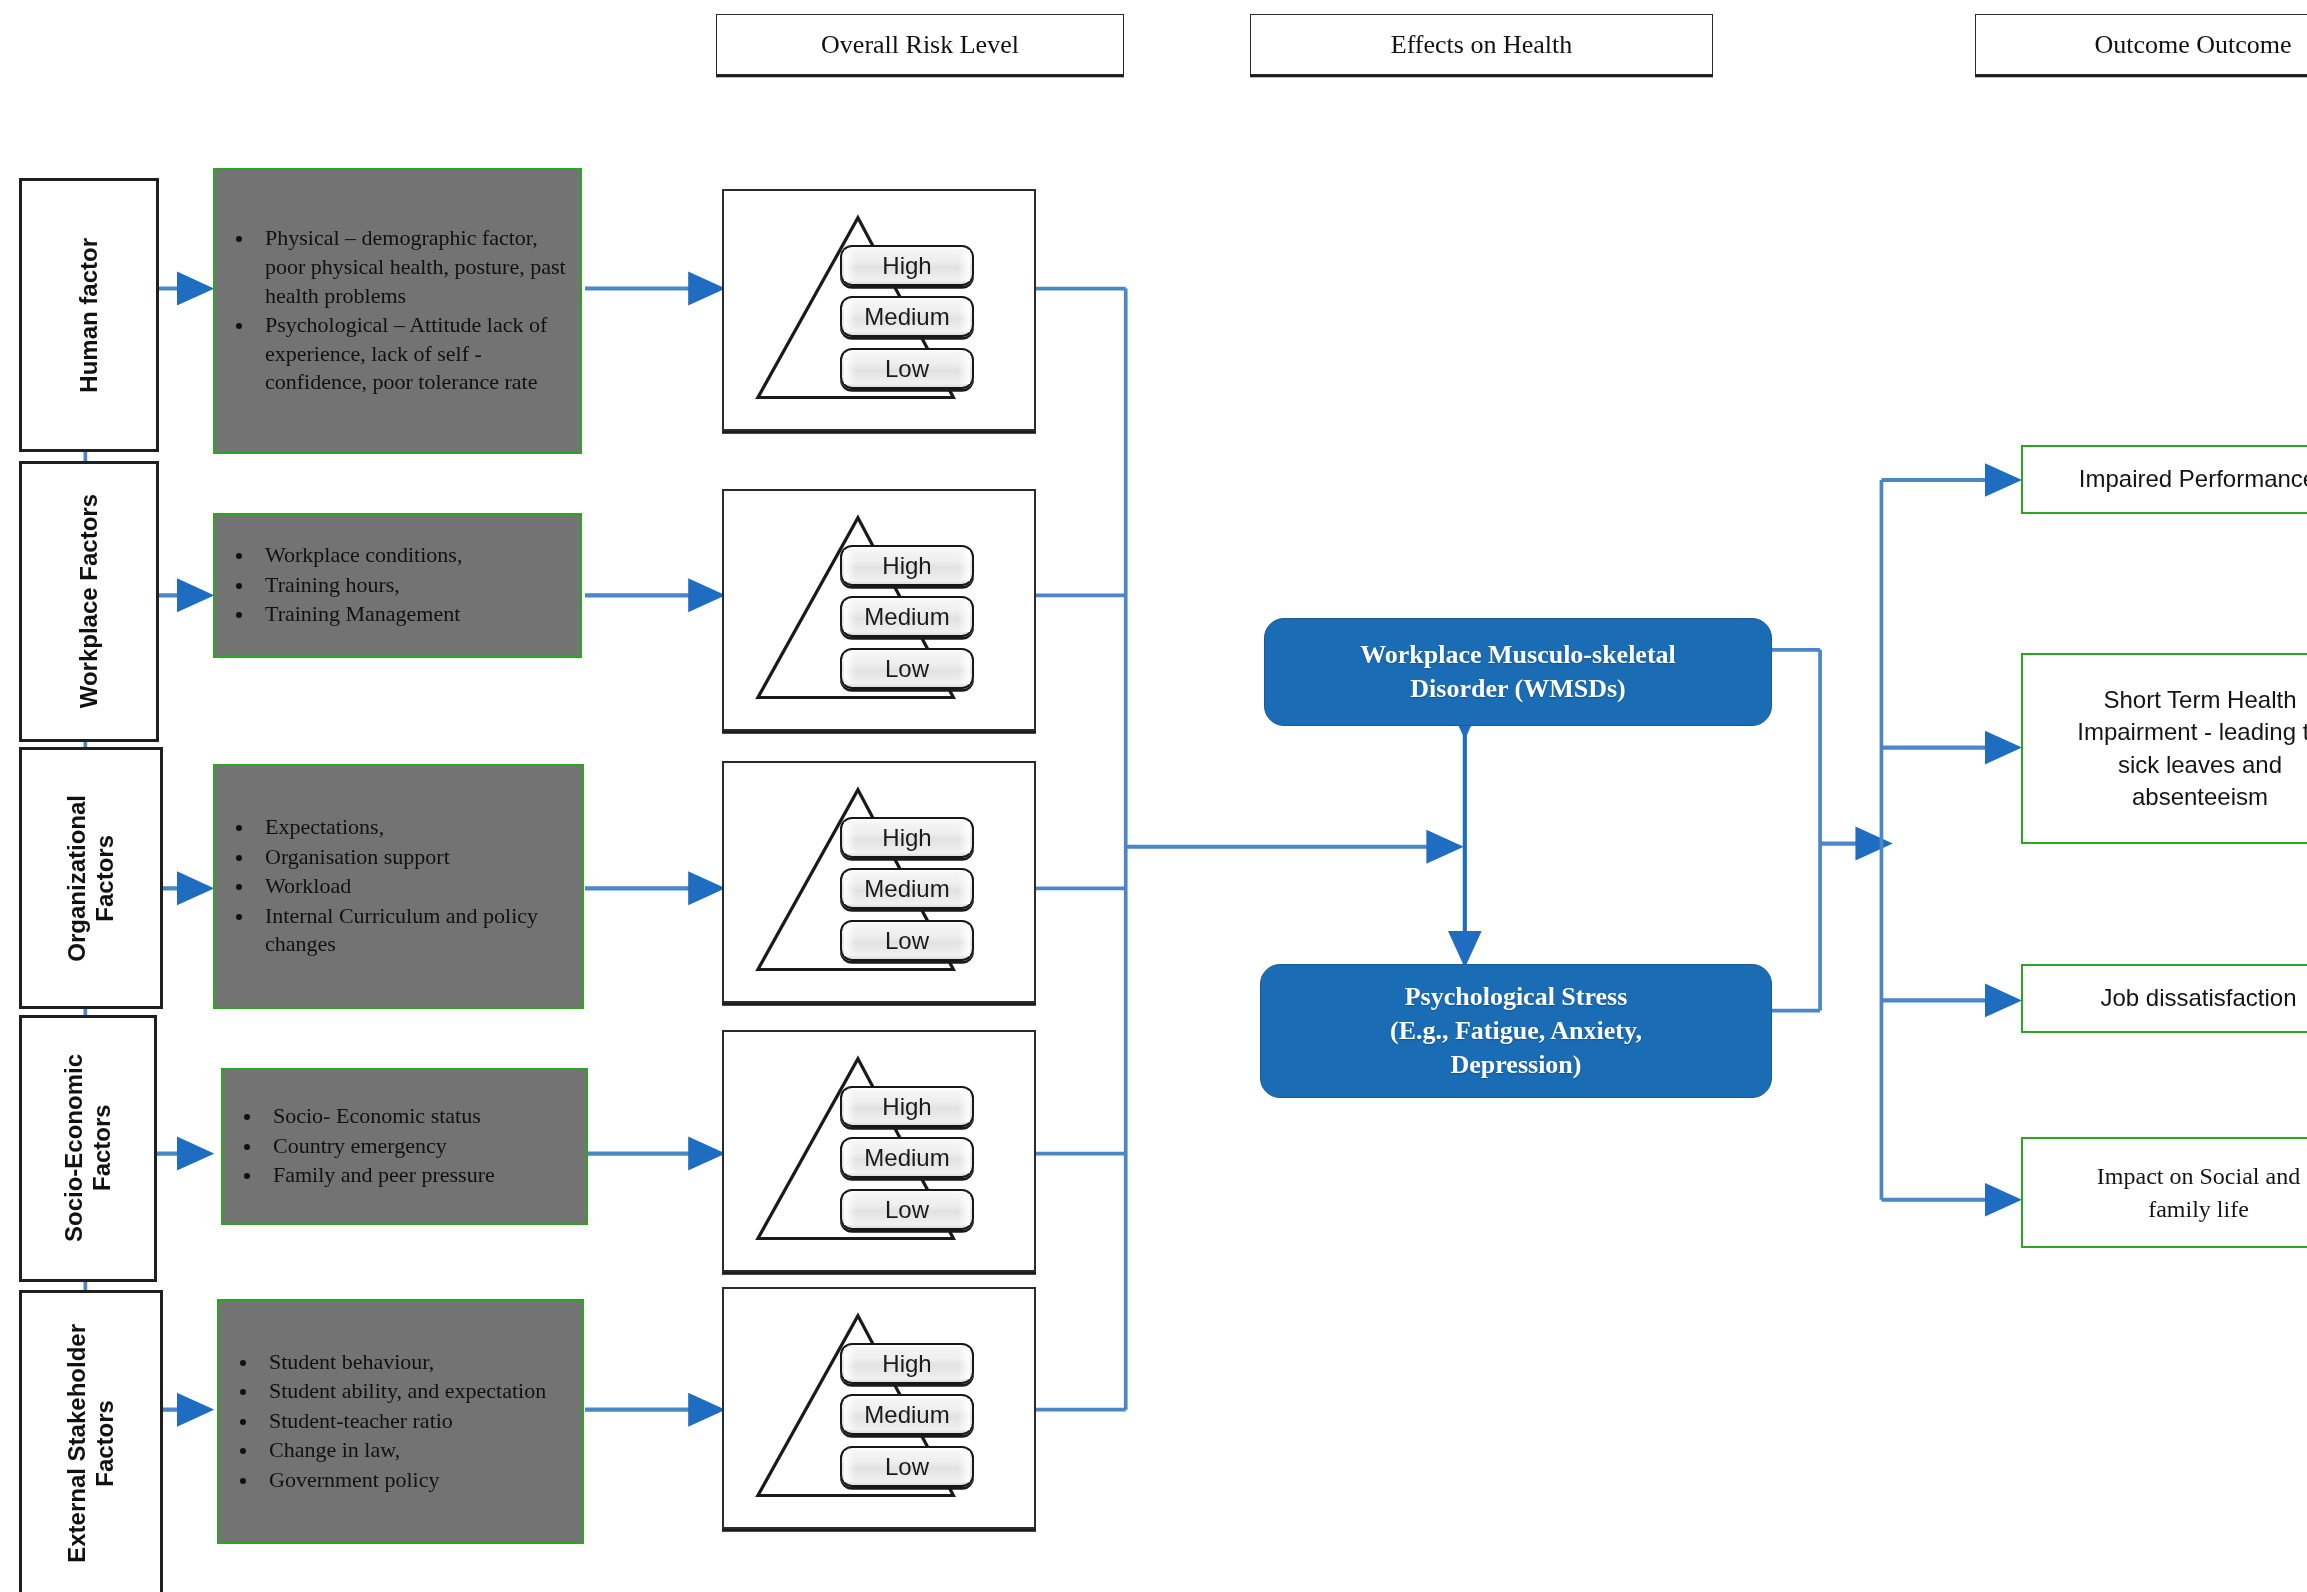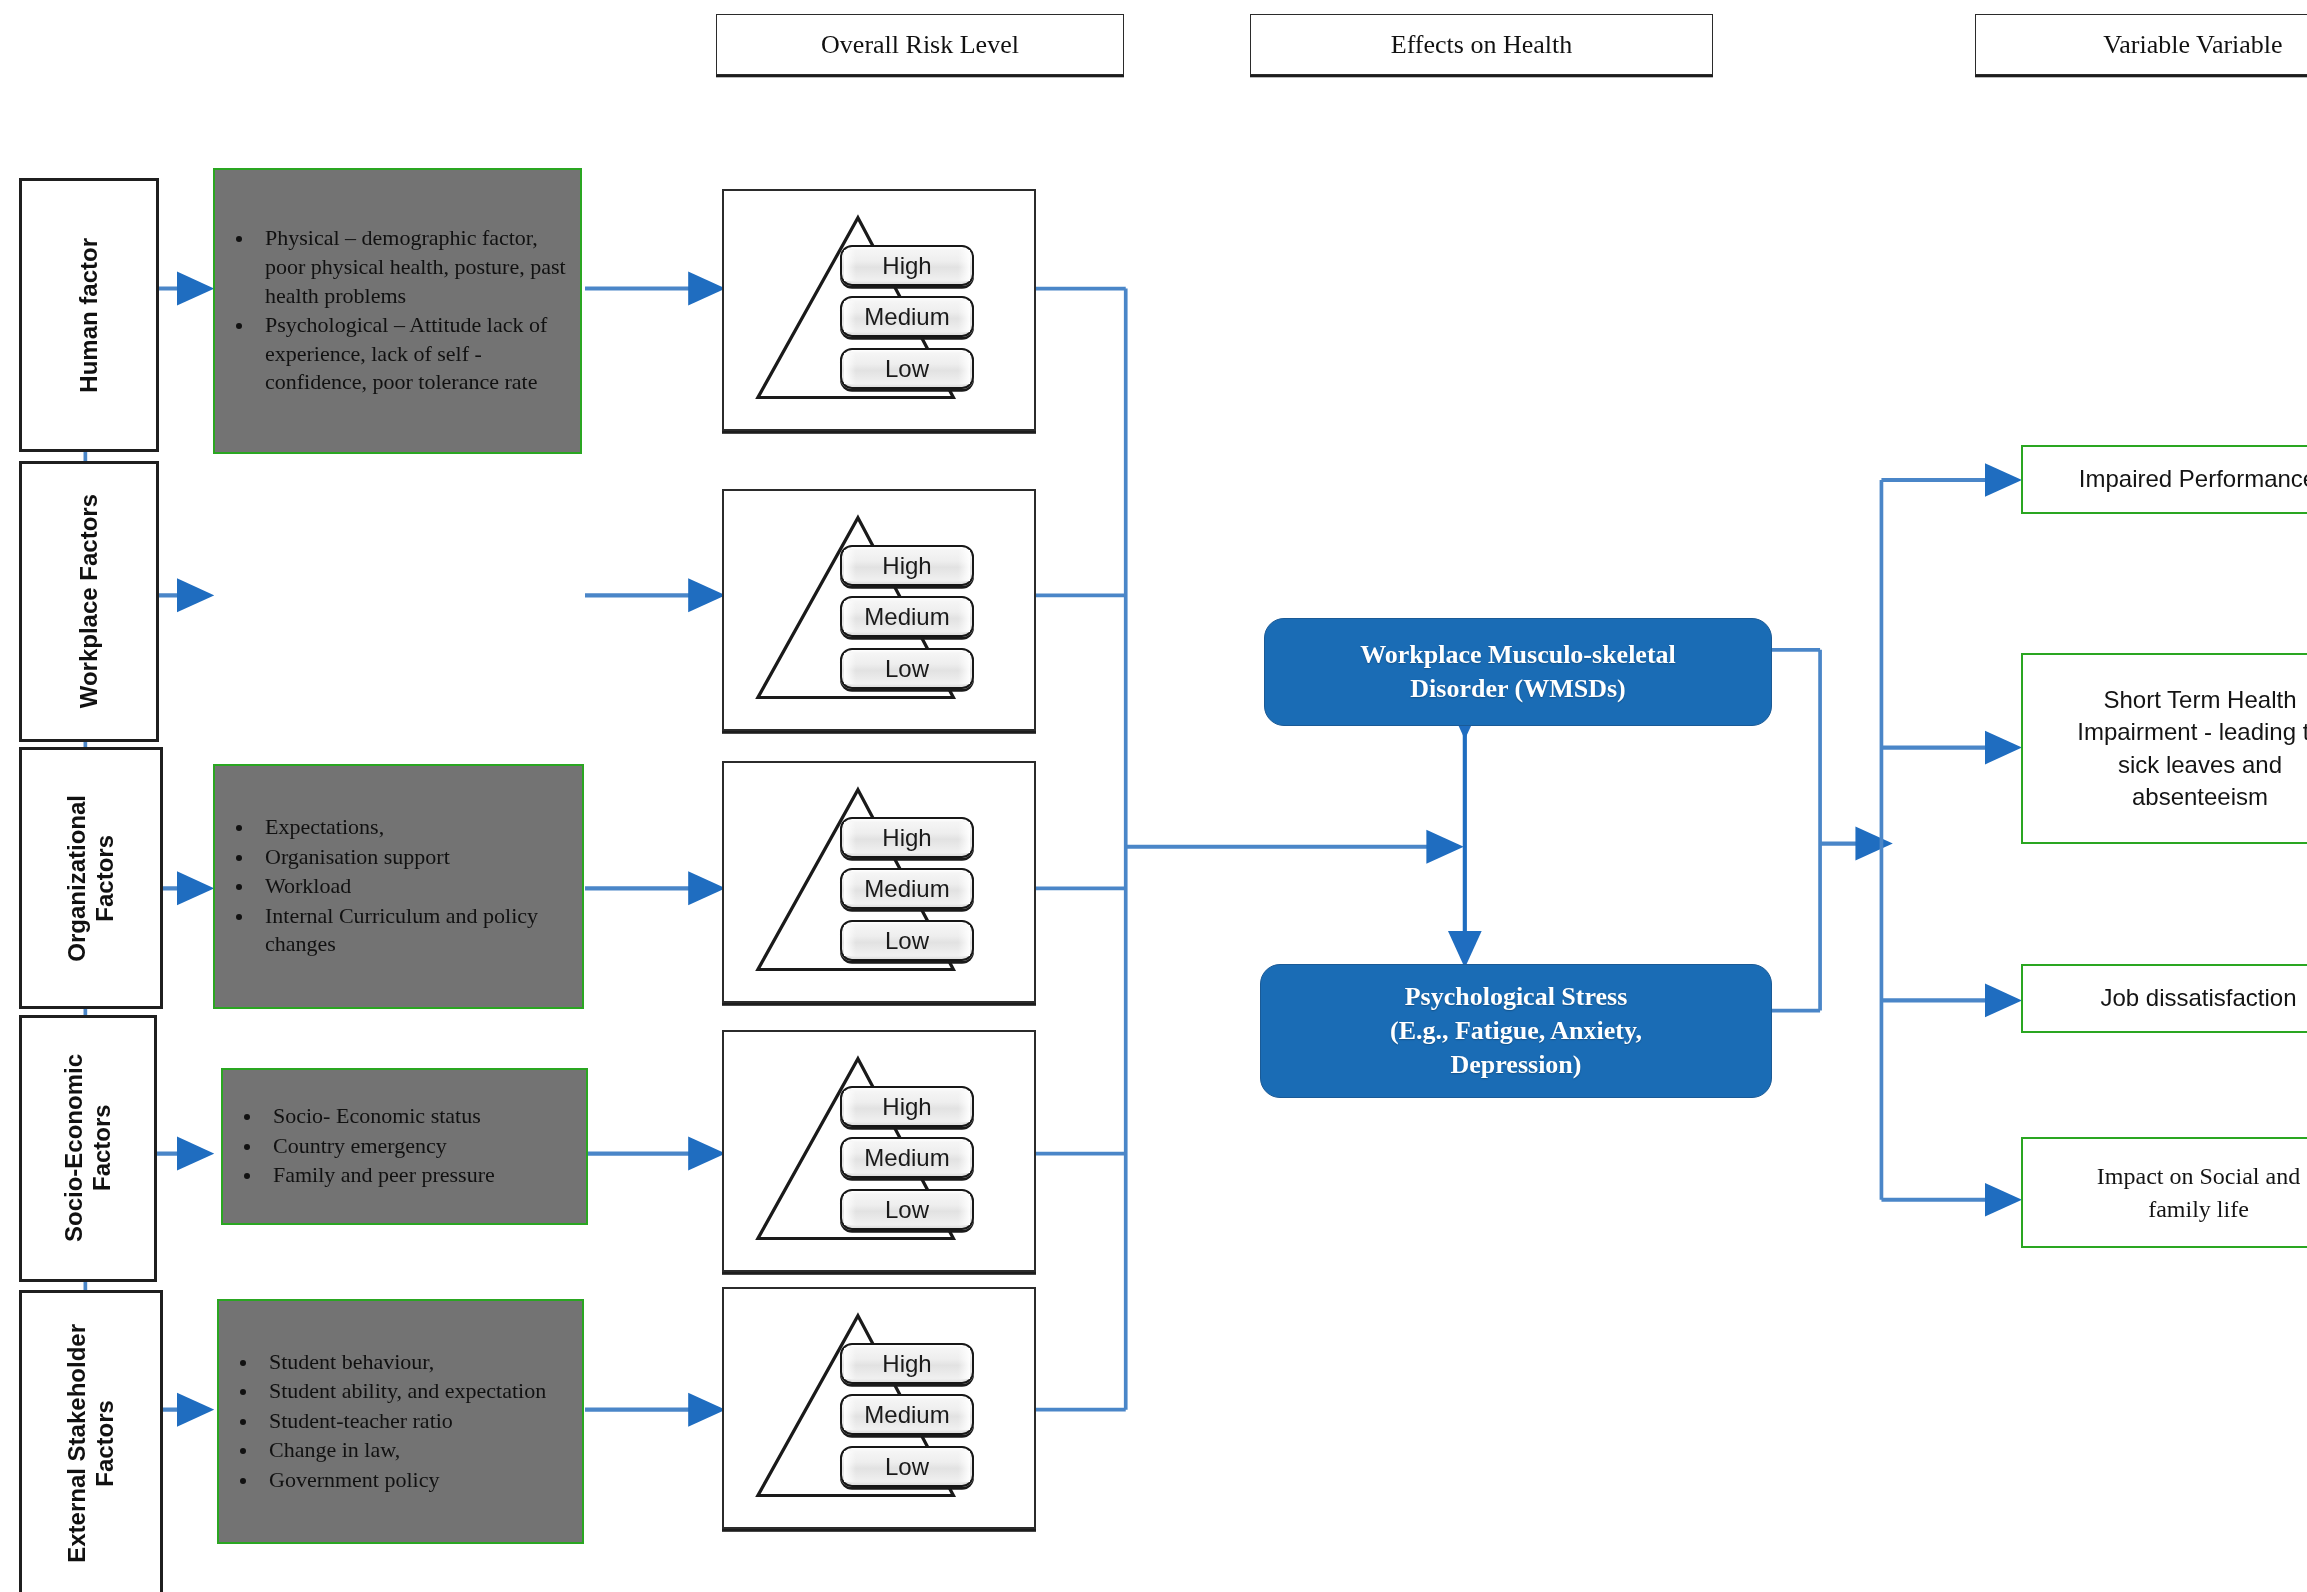--- a/index.html
+++ b/index.html
@@ -200,21 +200,21 @@
     </g>
   </svg>
 
   <div class="col-head" style="left:716px;top:14px;width:406px;height:59px;">
     <span>Overall Risk Level</span>
   </div>
   <div class="col-head" style="left:1250px;top:14px;width:461px;height:59px;">
     <span>Effects on Health</span>
   </div>
   <div class="col-head" style="left:1975px;top:14px;width:434px;height:59px;">
-    <span>Variable Variable</span>
+    <span>Outcome Outcome</span>
   </div>
 
   <div class="vfac" style="left:18.5px;top:178px;width:134px;height:268px;">
     <span class="vtxt">Human factor</span>
   </div>
   <div class="vfac" style="left:18.5px;top:461px;width:134px;height:275px;">
     <span class="vtxt">Workplace Factors</span>
   </div>
   <div class="vfac" style="left:18.5px;top:747px;width:138px;height:256px;">
     <span class="vtxt">Organizational
@@ -231,20 +231,29 @@
 
   <div class="gbox" style="left:213px;top:168px;width:369px;height:286px;">
     <div class="inner">
       <ul>
         <li>Physical – demographic factor, poor physical health, posture, past health problems</li>
         <li>Psychological – Attitude lack of experience, lack of self -confidence, poor tolerance rate</li>
       </ul>
     </div>
   </div>
 
+  <div class="gbox" style="left:213px;top:513px;width:369px;height:145px;">
+    <div class="inner">
+      <ul>
+        <li>Workplace conditions,</li>
+        <li>Training hours,</li>
+        <li>Training Management</li>
+      </ul>
+    </div>
+  </div>
 
   <div class="gbox" style="left:213px;top:764px;width:371px;height:245px;">
     <div class="inner">
       <ul>
         <li>Expectations,</li>
         <li>Organisation support</li>
         <li>Workload</li>
         <li>Internal Curriculum and policy changes</li>
       </ul>
     </div>

